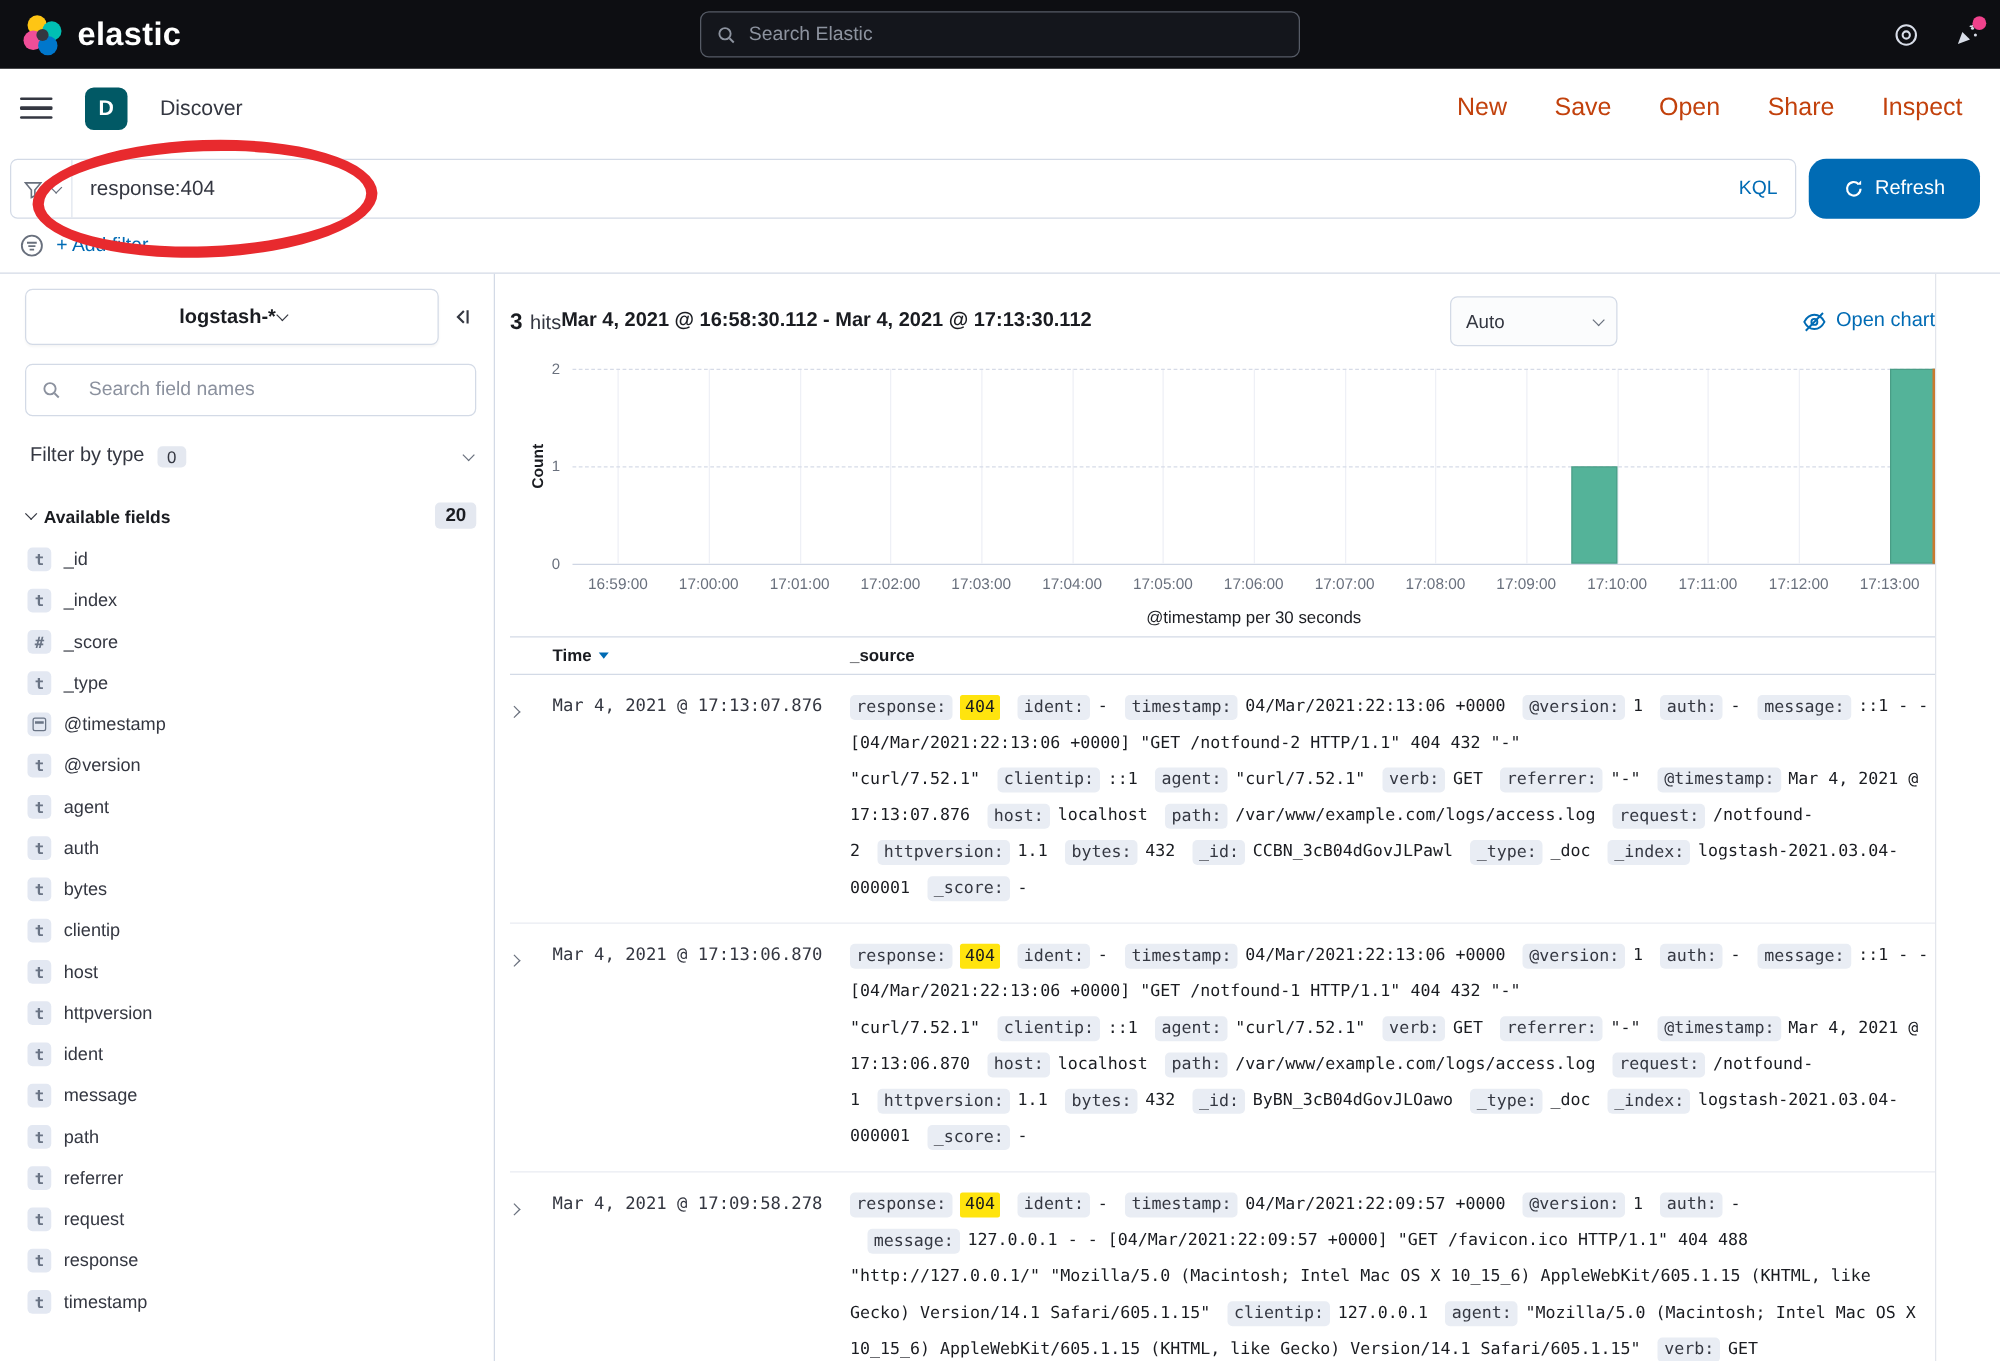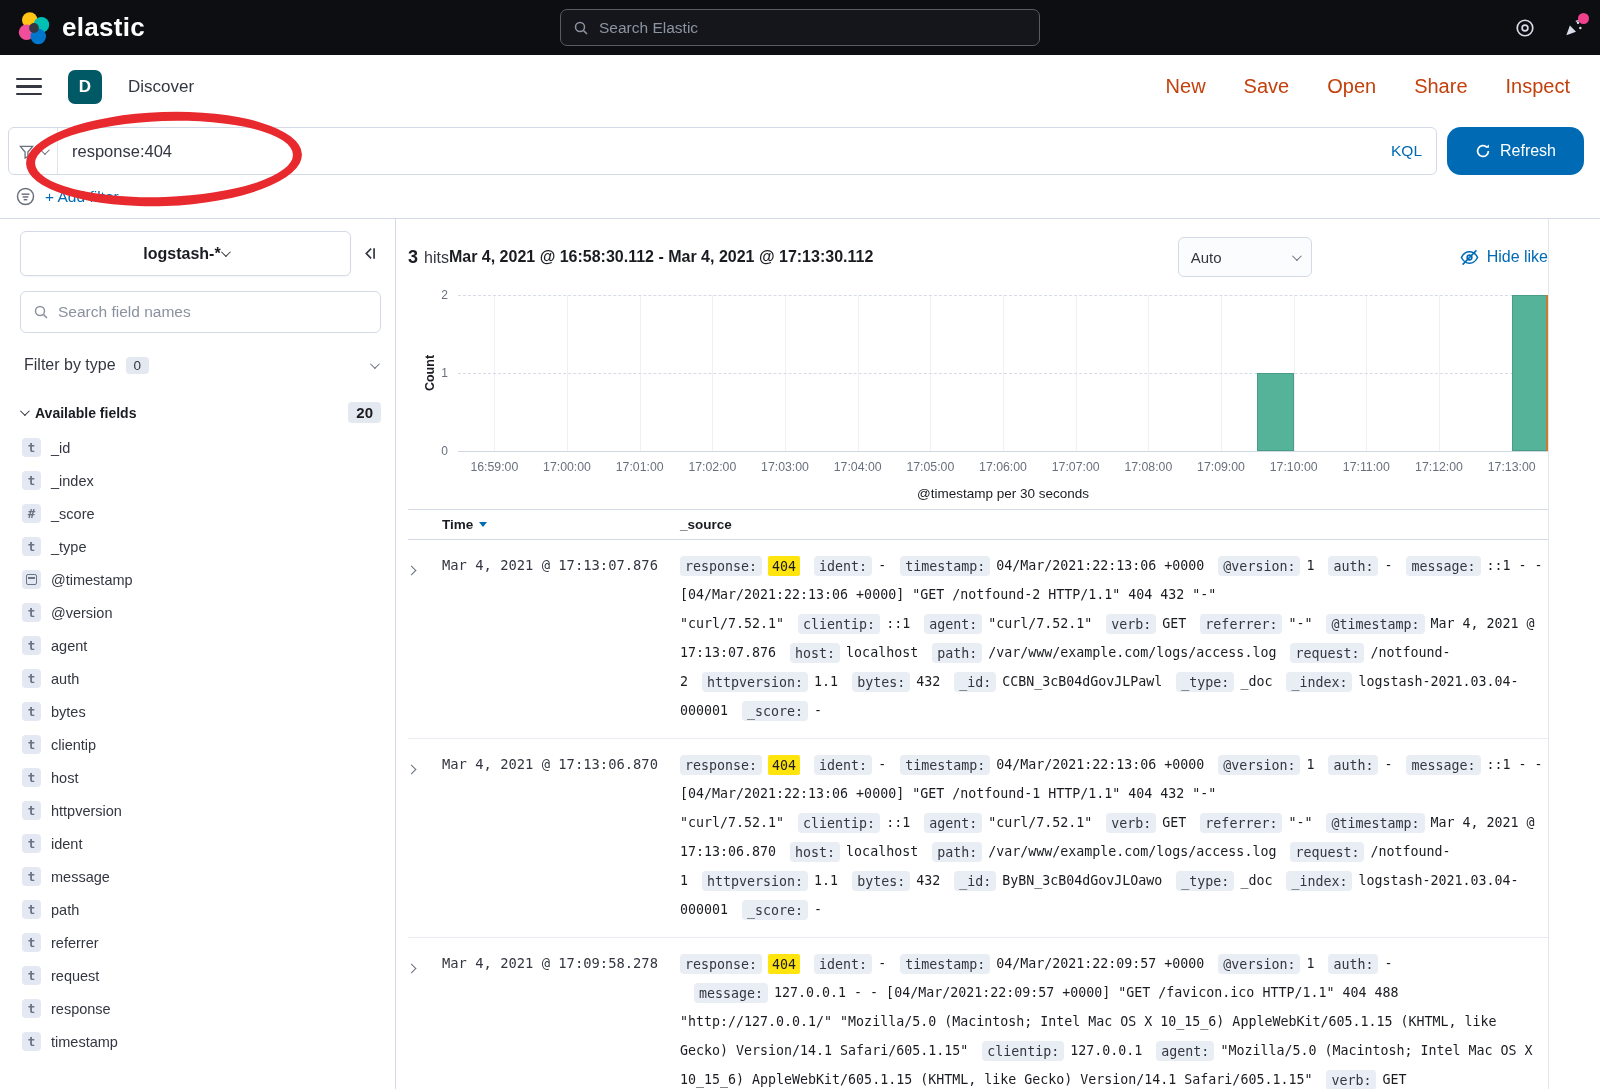--- a/index.html
+++ b/index.html
@@ -50,21 +50,21 @@
   .sidebar{width:396px;border-right:1px solid #d3dae6;padding:12px 14px 0 20px;overflow:hidden}
   .main{flex:1;padding:18px 52px 0 12px;overflow:hidden;position:relative}
 
   
   .index-row{display:flex;align-items:center;gap:10px}
   .index-select{flex:1;height:45px;border:1px solid #d3dae6;border-radius:6px;background:#fff;
     display:flex;align-items:center;justify-content:center;cursor:pointer;box-shadow:0 1px 2px rgba(0,0,0,.04)}
   .index-name{font-size:16px;font-weight:700;color:#1a1c21}
   .collapse-btn{width:20px;cursor:pointer;display:flex;align-items:center}
   .field-search{margin-top:15px;height:42px;border:1px solid #d3dae6;border-radius:6px;display:flex;align-items:center;
-    gap:9px;padding:0 12px;color:#8b919e;background:#fff}
+    gap:22px;padding:0 12px;color:#8b919e;background:#fff}
   .field-search input{flex:1;border:none;outline:none;background:transparent;font-size:15.5px;color:#343741}
   .field-search input::placeholder{color:#8b919e}
   .filter-type{margin-top:11px;height:42px;display:flex;align-items:center;gap:10px;padding:0 4px;cursor:pointer}
   .filter-type-label{font-size:16px;color:#343741}
   .pill{background:#e4e8f0;border-radius:4px;padding:1px 8px;font-size:13.5px;color:#343741}
   .filter-type .chev{margin-left:auto}
   .avail-row{margin-top:16px;display:flex;align-items:center;gap:8px;cursor:pointer}
   .avail-label{font-size:14px;font-weight:700;color:#1a1c21}
   .avail-count{margin-left:auto;background:#e4e8f0;border-radius:4px;padding:2px 8px;font-size:15px;font-weight:700;color:#1a1c21}
   .field-list{margin-top:8px}
@@ -358,21 +358,21 @@
         <span class="chev down"></span>
       </div>
       <div class="hide-chart">
         <span style="display:flex">
           <svg width="19" height="19" viewBox="0 0 16 16">
               <path d="M8 3.2C4.7 3.2 2.2 6 1.2 8c1 2 3.5 4.8 6.8 4.8S13.8 10 14.8 8c-1-2-3.5-4.8-6.8-4.8z" fill="none" stroke="#006bb4" stroke-width="1.3"></path>
               <circle cx="8" cy="8" r="2" fill="none" stroke="#006bb4" stroke-width="1.3"></circle>
               <line x1="2.2" y1="14" x2="13.8" y2="2" stroke="#006bb4" stroke-width="1.3"></line>
             </svg>
         </span>
-        <span>Hide like</span>
+        <span>Open chart</span>
       </div>
     </div>
 
     <div class="chart-wrap">
       <div class="plot">
         <div class="ylabel">Count</div>
       <div class="vgrid" style="left: 3.33333%;"></div>
           <div class="vgrid" style="left: 10%;"></div>
           <div class="vgrid" style="left: 16.6667%;"></div>
           <div class="vgrid" style="left: 23.3333%;"></div>

